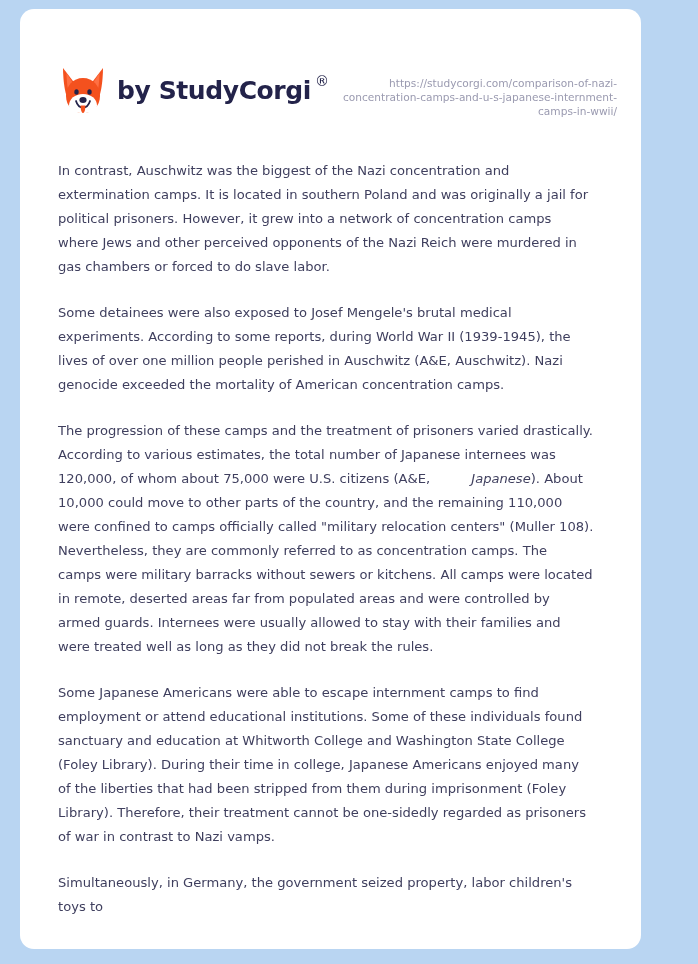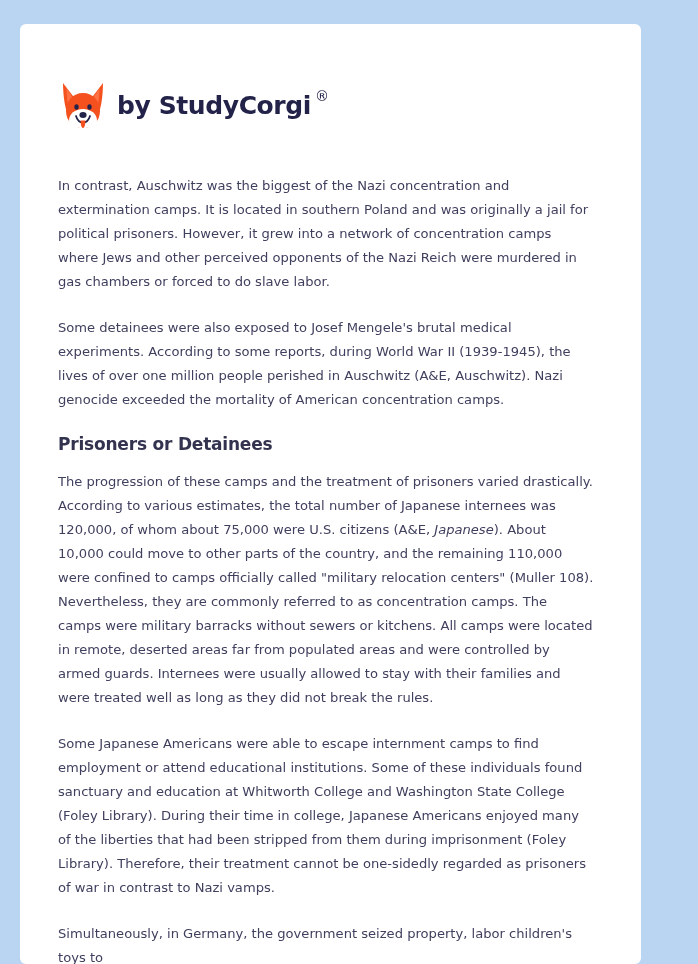--- a/index.html
+++ b/index.html
@@ -11,25 +11,25 @@
     height: 964px;
     background: #b9d5f2;
     font-family: "DejaVu Sans", sans-serif;
     overflow: hidden;
   }
 
   
   #page-card {
     position: absolute;
     left: 20px;
-    top: 24px;
+    top: 9px;
     width: 621px;
     height: 940px;
     background: #ffffff;
-    border-radius: 6px;
+    border-radius: 14px;
     overflow: hidden;
   }
 
   
   .doc-header {
     display: flex;
     align-items: flex-start;
     justify-content: space-between;
     padding: 52px 24px 0 40px;
     height: 78px;
@@ -111,20 +111,21 @@
   .doc-body h2 {
     font-family: "DejaVu Sans", sans-serif;
     font-size: 17px;
     font-weight: bold;
     color: #33334f;
     margin: 12px 0 16px 0;
     letter-spacing: -0.2px;
   }
 
   .doc-body p em {
+    margin-left: 37px;
   }
 
   .para-last {
     margin-bottom: 0 !important;
   }
 </style>
 </head>
 <body>
 
 <div id="page-card">
@@ -153,31 +154,31 @@
 
         <path d="M20.6 40.5 C20.6 40.5 20.6 48 23 48 C25.4 48 25.4 40.5 25.4 40.5 Z" fill="#f4511e"></path>
       </svg>
       <span class="brand-text">
         <span>by StudyCorgi</span>
         <span class="brand-reg">®</span>
       </span>
     </div>
 
     <div class="header-meta">
+      <div class="header-url">https://studycorgi.com/comparison-of-nazi-concentration-camps-and-u-s-japanese-internment-camps-in-wwii/</div>
     </div>
 
   </div>
 
   <div class="doc-body">
 
     <p>In contrast, Auschwitz was the biggest of the Nazi concentration and extermination camps. It is located in southern Poland and was originally a jail for political prisoners. However, it grew into a network of concentration camps where Jews and other perceived opponents of the Nazi Reich were murdered in gas chambers or forced to do slave labor.</p>
 
     <p>Some detainees were also exposed to Josef Mengele's brutal medical experiments. According to some reports, during World War II (1939-1945), the lives of over one million people perished in Auschwitz (A&amp;E, Auschwitz). Nazi genocide exceeded the mortality of American concentration camps.</p>
 
-    <h2>Prisoners or Detainees</h2>
 
     <p><span>The progression of these camps and the treatment of prisoners varied drastically. According to various estimates, the total number of Japanese internees was 120,000, of whom about 75,000 were U.S. citizens (A&amp;E, </span><em>Japanese</em><span>). About 10,000 could move to other parts of the country, and the remaining 110,000 were confined to camps officially called "military relocation centers" (Muller 108). Nevertheless, they are commonly referred to as concentration camps. The camps were military barracks without sewers or kitchens. All camps were located in remote, deserted areas far from populated areas and were controlled by armed guards. Internees were usually allowed to stay with their families and were treated well as long as they did not break the rules.</span></p>
 
     <p>Some Japanese Americans were able to escape internment camps to find employment or attend educational institutions. Some of these individuals found sanctuary and education at Whitworth College and Washington State College (Foley Library). During their time in college, Japanese Americans enjoyed many of the liberties that had been stripped from them during imprisonment (Foley Library). Therefore, their treatment cannot be one-sidedly regarded as prisoners of war in contrast to Nazi vamps.</p>
 
     <p class="para-last">Simultaneously, in Germany, the government seized property, labor children's toys to</p>
 
   </div>
 
 </div>

